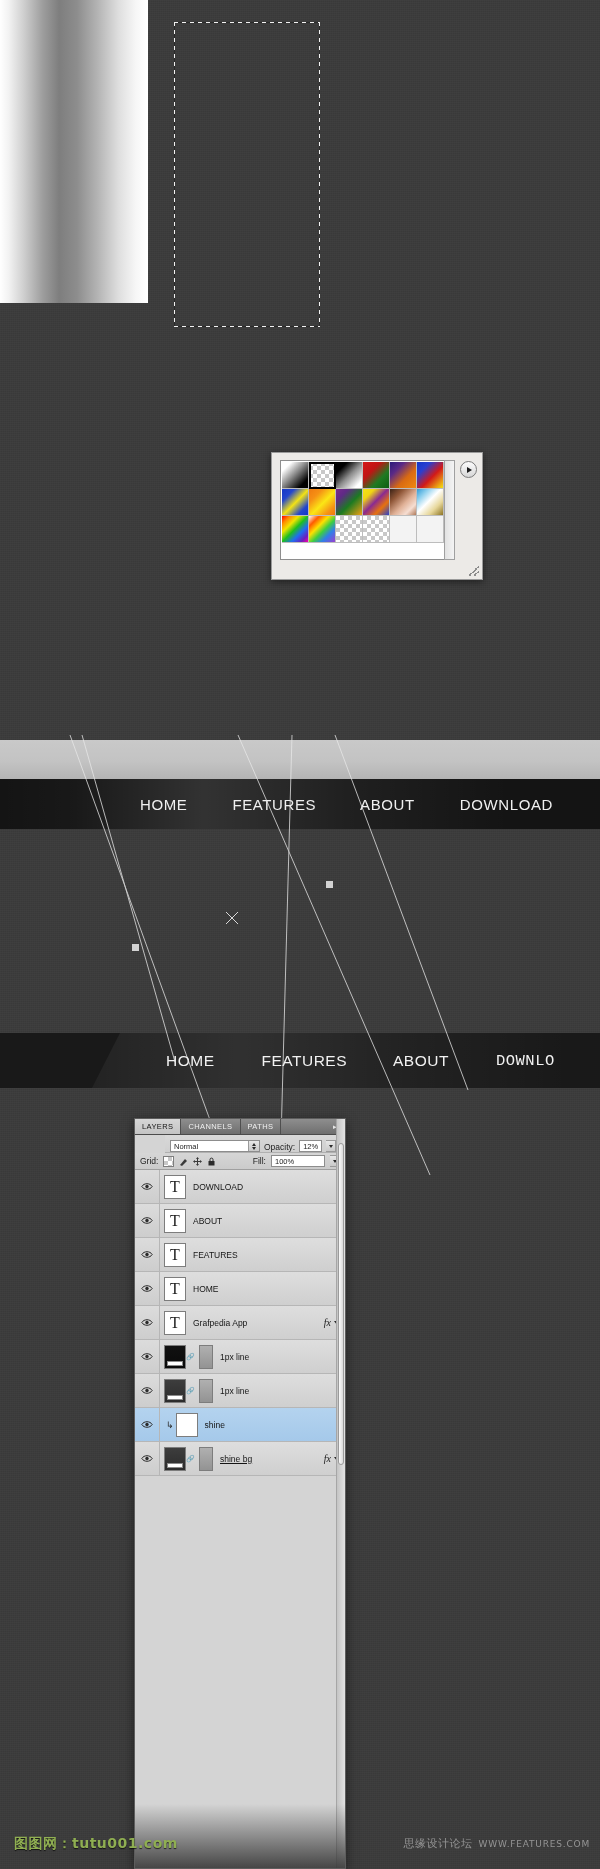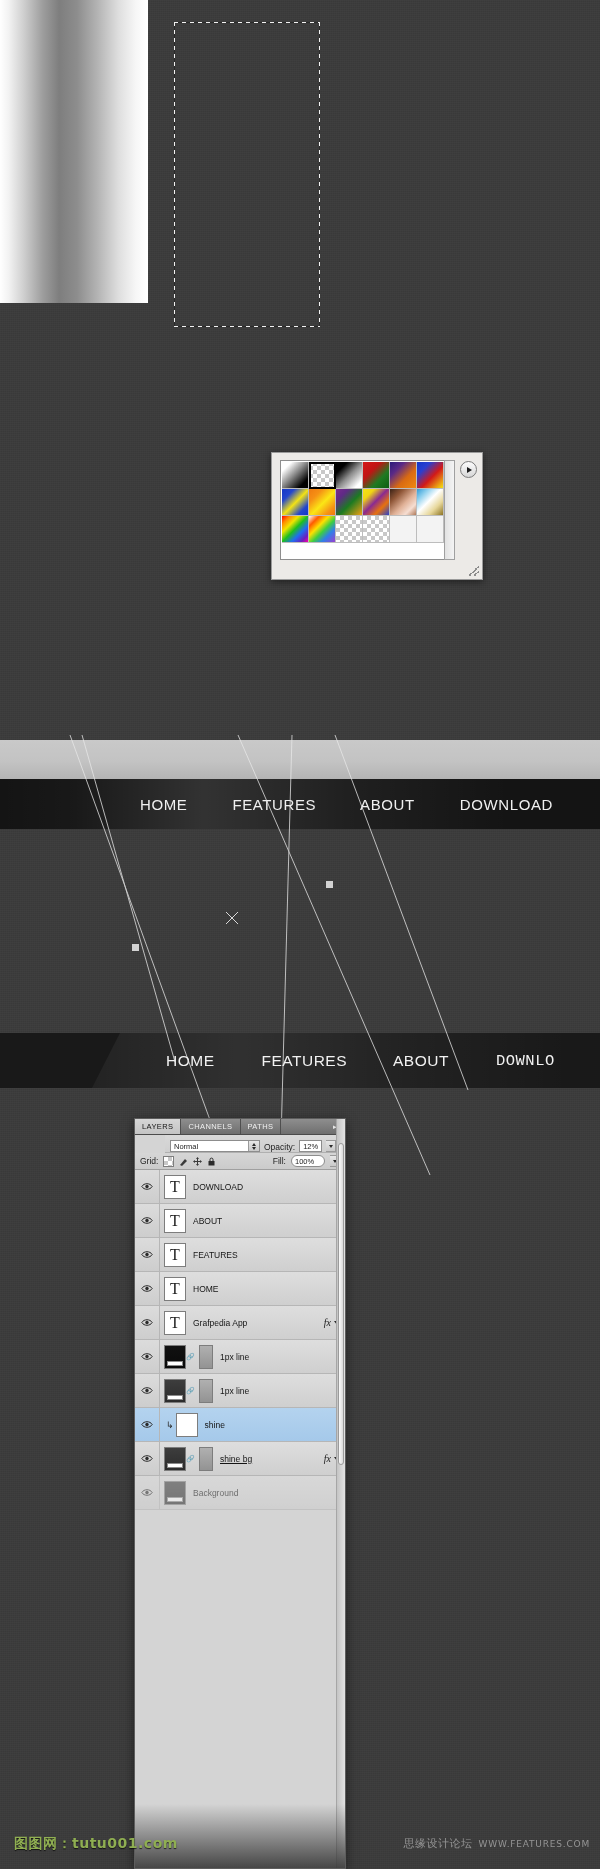--- a/index.html
+++ b/index.html
@@ -416,21 +416,21 @@
             <path d="M4.5 0 L6 2 H5 V4 H7 V3 L9 4.5 L7 6 V5 H5 V7 H6 L4.5 9 L3 7 H4 V5 H2 V6 L0 4.5 L2 3 V4 H4 V2 H3 Z" fill="#3a3a3a"></path>
           </svg>
       </span>
       <span class="lockicon">
         <svg width="9" height="9" viewBox="0 0 9 9">
             <rect x="1.5" y="4" width="6" height="4.5" fill="#2b2b2b"></rect>
             <path d="M3 4 V2.6 A1.5 1.5 0 0 1 6 2.6 V4" stroke="#2b2b2b" stroke-width="1" fill="none"></path>
           </svg>
       </span>
       <span style="margin-left:auto;">Fill:</span>
-      <div class="sel-box" style="width:34px;border-radius:6px;">
+      <div class="sel-box" style="width:54px;">
         <span>100%</span>
       </div>
       <div class="dropbtn">
           <i></i>
         </div>
     </div>
 
     <div class="list" id="layer-list">
         <div class="lrow">
           <div class="eye">
@@ -526,30 +526,20 @@
               <circle cx="6" cy="4.5" r="1.7" fill="#2b2b2b"></circle>
             </svg>
           </div>
           <div class="thumb doc" style="background: linear-gradient(rgb(61, 61, 61), rgb(44, 44, 44));"></div>
           <div class="link" style="font-size: 7px;">🔗</div>
           <div class="mask"></div>
           <div class="lname ul">shine bg</div>
           <span class="fx">fx</span>
           <span class="fxchev"></span>
         </div>
-        <div class="lrow" style="opacity: 0.55;">
-          <div class="eye">
-            <svg width="12" height="9" viewBox="0 0 12 9">
-              <path d="M0.8 4.5 C3 0.8 9 0.8 11.2 4.5 C9 8.2 3 8.2 0.8 4.5Z" fill="none" stroke="#2b2b2b" stroke-width="1"></path>
-              <circle cx="6" cy="4.5" r="1.7" fill="#2b2b2b"></circle>
-            </svg>
-          </div>
-          <div class="thumb doc" style="background: linear-gradient(rgb(61, 61, 61), rgb(44, 44, 44));"></div>
-          <div class="lname">Background</div>
-        </div>
       </div>
 
     <div class="scrollbar">
       <div class="scrollthumb"></div>
     </div>
     <div class="fade"></div>
   </div>
 
   <div id="wm-left">图图网：tutu001.com</div>
   <div id="wm-right">

